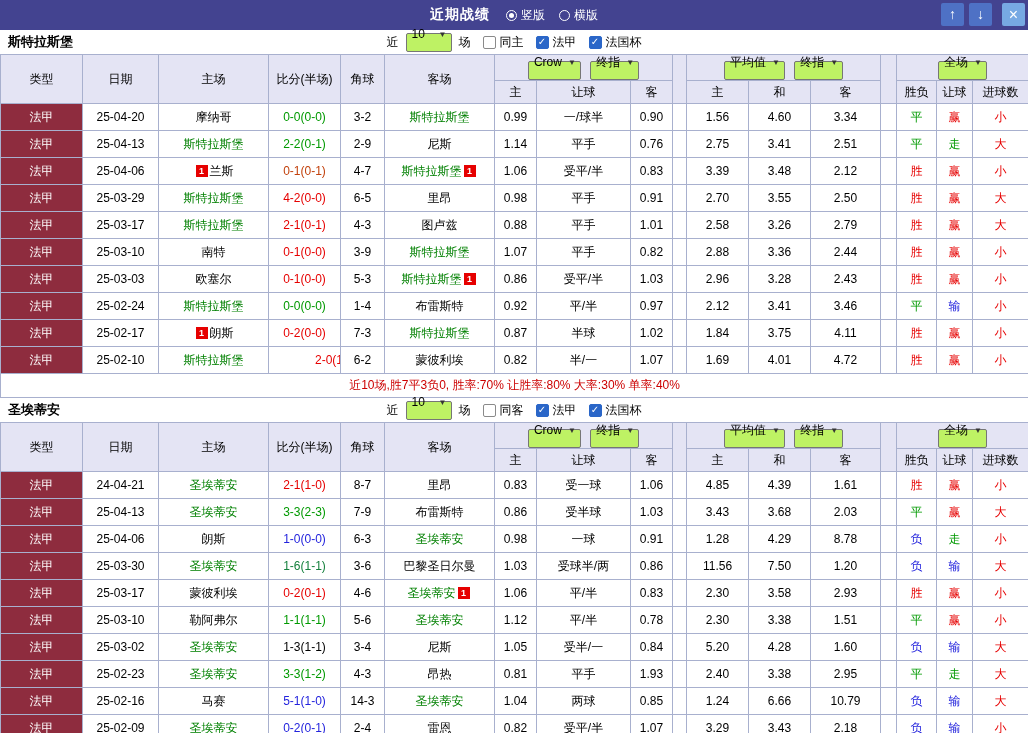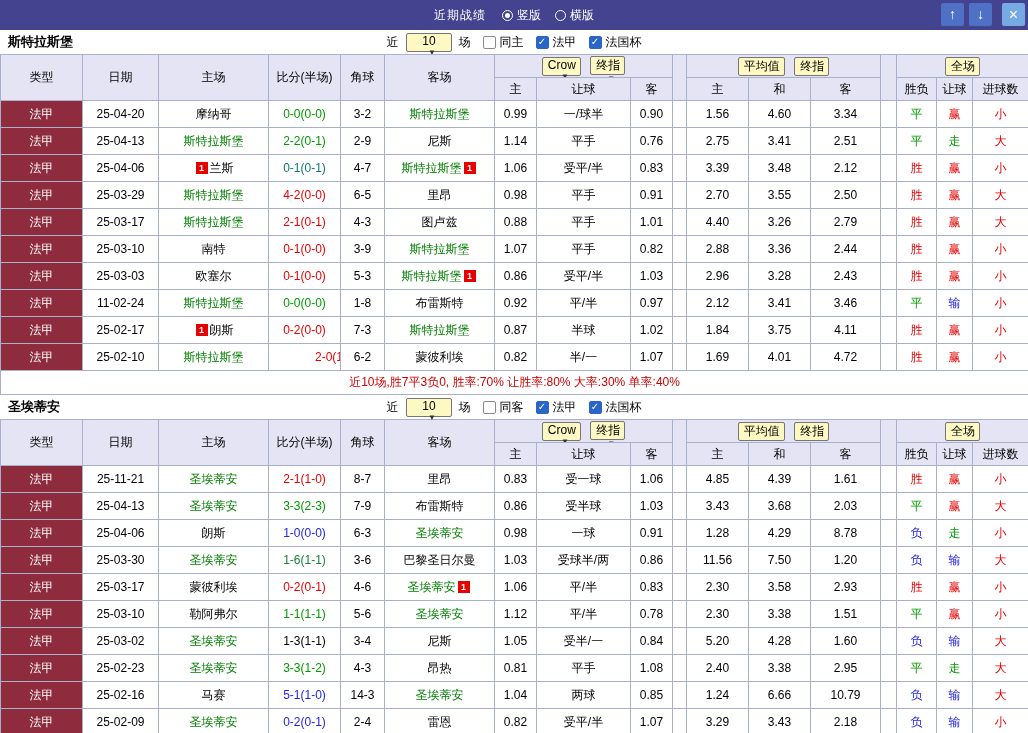--- a/index.html
+++ b/index.html
@@ -1,33 +1,33 @@
 <!DOCTYPE html>
 <html style="--titlebar-bg: #434390; --btn-blue: #4e71c5; --btn-close: #77a9e3; --header-bg: #e4e4f4; --border: #a8b0ce; --league-bg: #8e2c3e; --check-blue: #2a66c8; --badge-bg: #e60000; --focal: #008000; --red: #e60000; --green: #009900; --blue: #2323dd; --summary: #cc0000;"><head>
 <meta charset="utf-8">
 <style>
   html,body{margin:0;padding:0;}
   body{width:1028px;background:#fff;font-family:"Liberation Sans","DejaVu Sans",sans-serif;-webkit-font-smoothing:antialiased;}
 
   .titlebar{height:30px;background:var(--titlebar-bg,#434390);display:flex;align-items:center;justify-content:center;position:relative;color:#fff;}
-  .titlebar .title{font-size:12px;font-weight:normal;letter-spacing:1px;}
+  .titlebar .title{font-size:14px;font-weight:bold;letter-spacing:1px;}
   .radio-group{display:flex;align-items:center;margin-left:16px;gap:14px;}
   .radio{display:inline-flex;align-items:center;gap:4px;font-size:12px;cursor:pointer;}
   .ring{width:11px;height:11px;border:1px solid #fff;border-radius:50%;display:inline-flex;align-items:center;justify-content:center;box-sizing:border-box;}
   .ring.checked::after{content:"";width:5px;height:5px;border-radius:50%;background:#fff;}
   .tb-buttons{position:absolute;right:3px;top:3px;display:flex;align-items:center;gap:5px;}
   .tb-btn{width:23px;height:23px;border:none;border-radius:2px;color:#fff;font-size:14px;line-height:23px;text-align:center;padding:0;cursor:pointer;font-family:inherit;}
   .tb-btn.up,.tb-btn.down{background:var(--btn-blue,#4e71c5);}
   .tb-btn.close{background:var(--btn-close,#77a9e3);margin-left:5px;font-size:16px;}
 
   .section-header{height:24px;position:relative;display:flex;align-items:center;background:#fff;}
   .team-title{position:absolute;left:8px;font-size:13px;font-weight:bold;color:#000;}
   .filter{width:100%;display:flex;justify-content:center;align-items:center;gap:4px;font-size:12px;color:#000;}
 
-  .sel{display:inline-flex;align-items:center;background:#fef9c3;border:1px solid #767676;border-radius:2px;height:19px;padding:0 4px 16px 5px;font-size:12px;color:#000;cursor:pointer;margin:0 3px;box-sizing:border-box;flex-direction:column;}
+  .sel{display:inline-flex;align-items:center;background:#bef264;border:1px solid #767676;border-radius:2px;height:19px;padding:0 4px 16px 5px;font-size:12px;color:#000;cursor:pointer;margin:0 3px;box-sizing:border-box;}
   .sel .arrow{font-size:8px;margin-left:6px;color:#333;}
   .sel.count{min-width:46px;justify-content:space-between;}
 
   .checkbox{width:13px;height:13px;border:1px solid #8a8a8a;border-radius:2px;background:#fff;display:inline-flex;align-items:center;justify-content:center;font-size:10px;line-height:1;color:#fff;cursor:pointer;margin-left:8px;box-sizing:border-box;}
   .checkbox.checked{background:var(--check-blue,#2a66c8);border-color:var(--check-blue,#2a66c8);}
 
   table.matches{border-collapse:collapse;table-layout:fixed;width:1028px;}
   .matches th,.matches td{border:1px solid var(--border,#a8b0ce);text-align:center;vertical-align:middle;overflow:hidden;white-space:nowrap;font-size:12px;color:#000;padding:0;}
   .matches thead th{background:var(--header-bg,#e4e4f4);font-weight:normal;height:22px;}
   .matches tbody td{height:26px;background:#fff;}
@@ -189,21 +189,21 @@
             <td>2.51</td>
             <td></td>
             <td style="color: rgb(0, 153, 0);">平</td>
             <td style="color: rgb(0, 153, 0);">走</td>
             <td style="color: rgb(230, 0, 0);">大</td>
           </tr>
           <tr>
             <td class="cl">法甲</td>
             <td>25-04-06</td>
             <td><span class="badge">1</span><span>兰斯</span></td>
-            <td style="color: #0f766e;">0-1(0-1)</td>
+            <td style="color: #c2410c;">0-1(0-1)</td>
             <td>4-7</td>
             <td><span class="focal">斯特拉斯堡</span><span class="badge">1</span></td>
             <td>1.06</td>
             <td>受平/半</td>
             <td>0.83</td>
             <td></td>
             <td>3.39</td>
             <td>3.48</td>
             <td>2.12</td>
             <td></td>
@@ -234,21 +234,21 @@
             <td class="cl">法甲</td>
             <td>25-03-17</td>
             <td><span class="focal">斯特拉斯堡</span></td>
             <td style="color: rgb(230, 0, 0);">2-1(0-1)</td>
             <td>4-3</td>
             <td><span>图卢兹</span></td>
             <td>0.88</td>
             <td>平手</td>
             <td>1.01</td>
             <td></td>
-            <td>4.40</td>
+            <td>2.58</td>
             <td>3.26</td>
             <td>2.79</td>
             <td></td>
             <td style="color: rgb(230, 0, 0);">胜</td>
             <td style="color: rgb(230, 0, 0);">赢</td>
             <td style="color: rgb(230, 0, 0);">大</td>
           </tr>
           <tr>
             <td class="cl">法甲</td>
             <td>25-03-10</td>
@@ -282,24 +282,24 @@
             <td>2.96</td>
             <td>3.28</td>
             <td>2.43</td>
             <td></td>
             <td style="color: rgb(230, 0, 0);">胜</td>
             <td style="color: rgb(230, 0, 0);">赢</td>
             <td style="color: rgb(230, 0, 0);">小</td>
           </tr>
           <tr>
             <td class="cl">法甲</td>
-            <td>11-02-24</td>
+            <td>25-02-24</td>
             <td><span class="focal">斯特拉斯堡</span></td>
             <td style="color: rgb(0, 153, 0);">0-0(0-0)</td>
-            <td>1-8</td>
+            <td>1-4</td>
             <td><span>布雷斯特</span></td>
             <td>0.92</td>
             <td>平/半</td>
             <td>0.97</td>
             <td></td>
             <td>2.12</td>
             <td>3.41</td>
             <td>3.46</td>
             <td></td>
             <td style="color: rgb(0, 153, 0);">平</td>
@@ -436,21 +436,21 @@
           <th>和</th>
           <th>客</th>
           <th>胜负</th>
           <th>让球</th>
           <th>进球数</th>
         </tr>
       </thead>
       <tbody>
           <tr>
             <td class="cl">法甲</td>
-            <td>25-11-21</td>
+            <td>24-04-21</td>
             <td><span class="focal">圣埃蒂安</span></td>
             <td style="color: rgb(230, 0, 0);">2-1(1-0)</td>
             <td>8-7</td>
             <td><span>里昂</span></td>
             <td>0.83</td>
             <td>受一球</td>
             <td>1.06</td>
             <td></td>
             <td>4.85</td>
             <td>4.39</td>
@@ -576,21 +576,21 @@
           </tr>
           <tr>
             <td class="cl">法甲</td>
             <td>25-02-23</td>
             <td><span class="focal">圣埃蒂安</span></td>
             <td style="color: rgb(0, 153, 0);">3-3(1-2)</td>
             <td>4-3</td>
             <td><span>昂热</span></td>
             <td>0.81</td>
             <td>平手</td>
-            <td>1.08</td>
+            <td>1.93</td>
             <td></td>
             <td>2.40</td>
             <td>3.38</td>
             <td>2.95</td>
             <td></td>
             <td style="color: rgb(0, 153, 0);">平</td>
             <td style="color: rgb(0, 153, 0);">走</td>
             <td style="color: rgb(230, 0, 0);">大</td>
           </tr>
           <tr>

